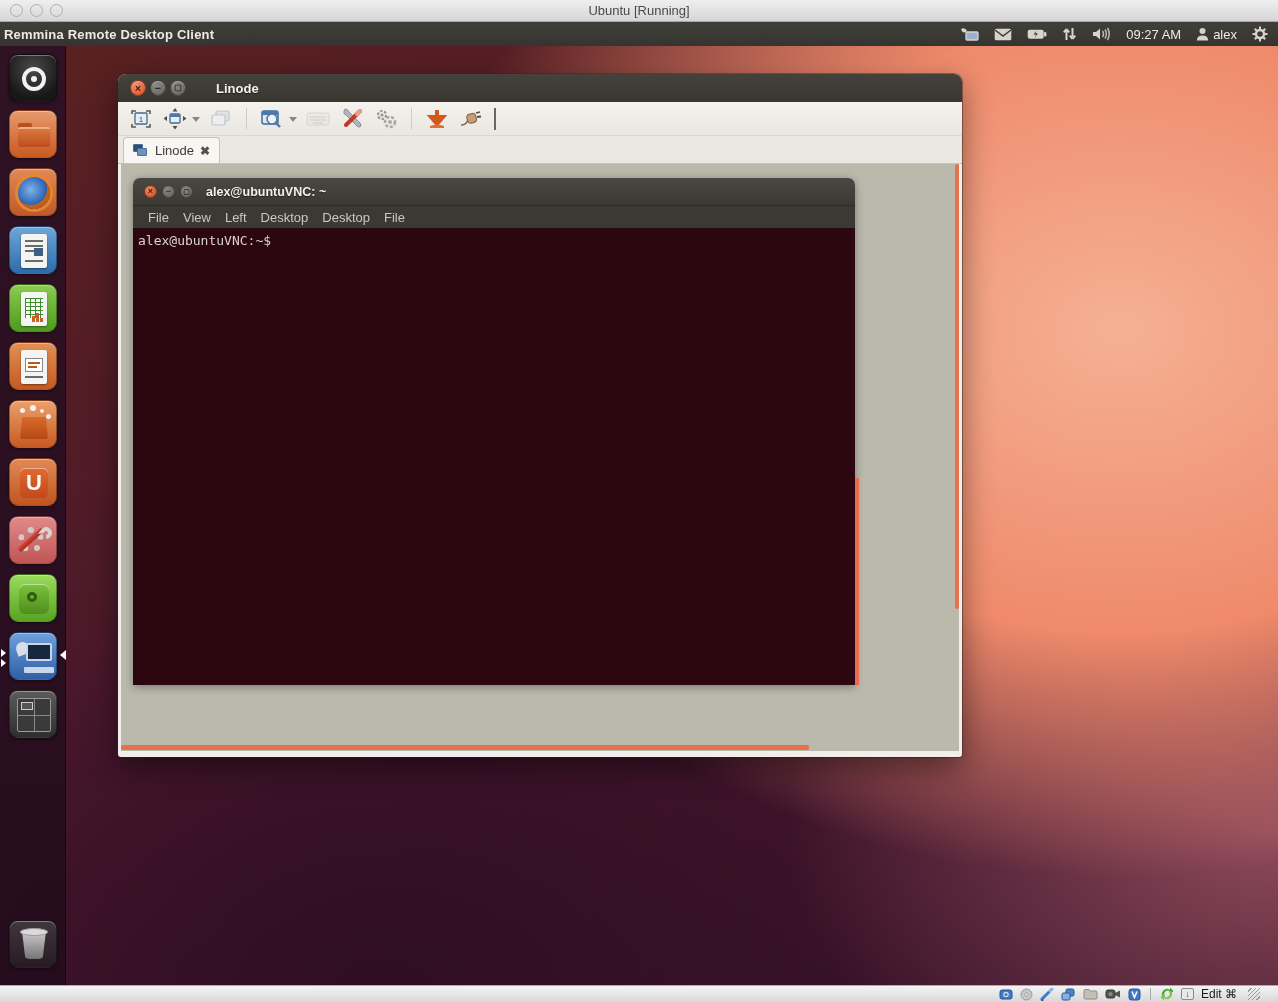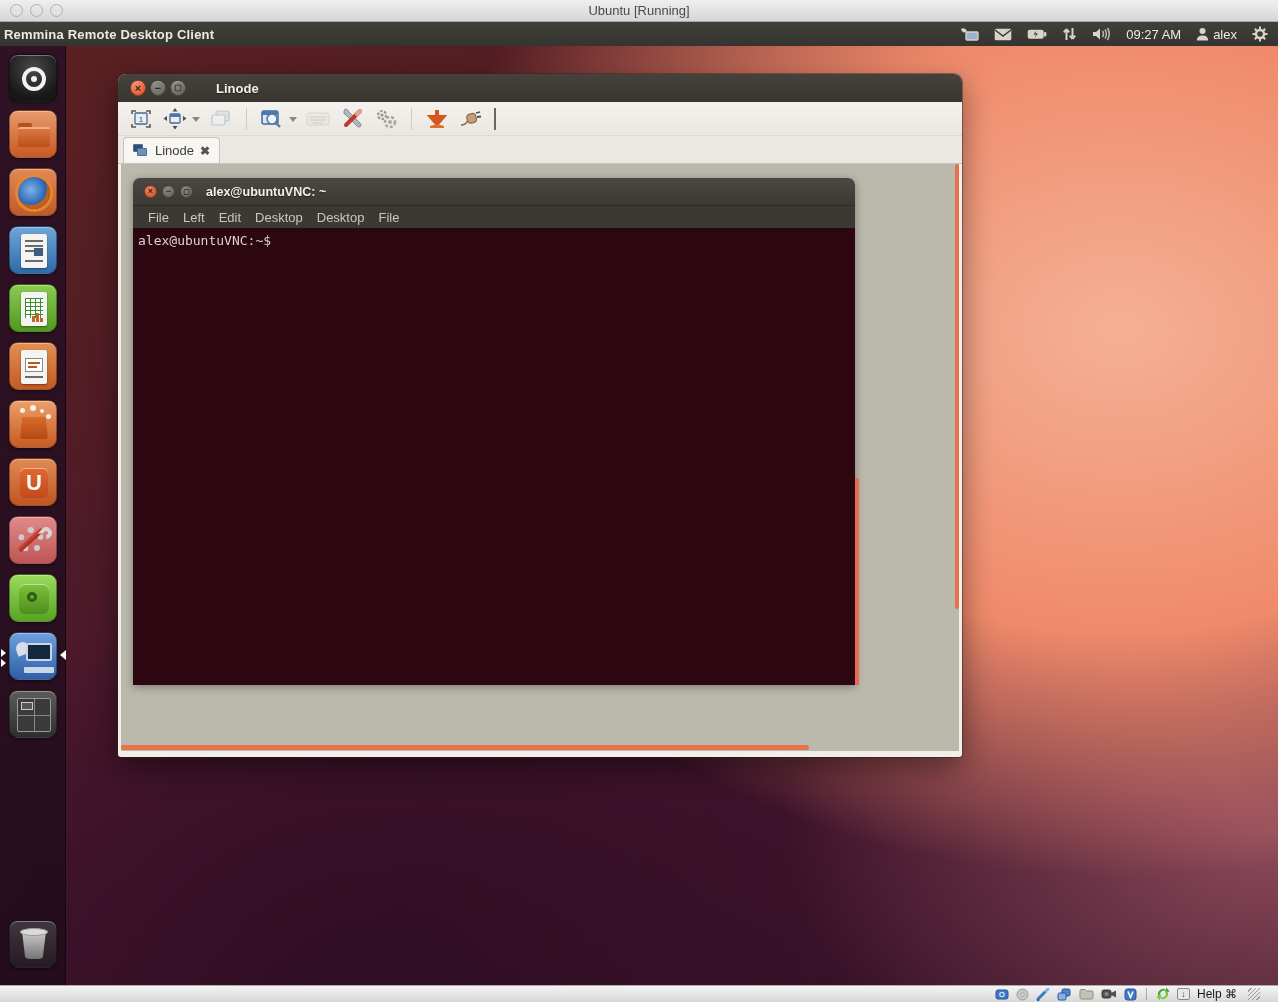--- a/index.html
+++ b/index.html
@@ -485,22 +485,22 @@
 
     <div class="term">
       <div class="term-titlebar">
         <span class="twbtn twbtn-close">×</span>
         <span class="twbtn twbtn-gray">−</span>
         <span class="twbtn twbtn-gray" style="font-size:7px">▢</span>
         <span class="term-title">alex@ubuntuVNC: ~</span>
       </div>
       <div class="term-menubar">
         <span class="term-menu-item">File</span>
+        <span class="term-menu-item">View</span>
         <span class="term-menu-item">Left</span>
-        <span class="term-menu-item">Edit</span>
         <span class="term-menu-item">Desktop</span>
         <span class="term-menu-item">Desktop</span>
         <span class="term-menu-item">File</span>
       </div>
       <div class="term-content">
         <span class="term-prompt">alex@ubuntuVNC:~$</span>
       </div>
       <div class="term-vscroll"></div>
     </div>
 
@@ -554,15 +554,15 @@
       </svg>
   </span>
   <span class="vb-sep"></span>
   <span class="vb-ico">
     <svg width="14" height="14" viewBox="0 0 14 14">
         <path d="M3 10 A5 5 0 0 1 10 3 L10 0.5 L13.5 4 L10 7 L10 5 A3.2 3.2 0 0 0 5 9Z" fill="#44A832"></path>
         <path d="M11 4 A5 5 0 0 1 4 11 L4 13.5 L0.5 10 L4 7 L4 9 A3.2 3.2 0 0 0 9 5Z" fill="#7CC844"></path>
       </svg>
   </span>
   <span class="hostkey-box">↓</span>
-  <span class="hostkey-label">Help ⌘</span>
+  <span class="hostkey-label">Edit ⌘</span>
   <span class="grip"></span>
 </div>
 
 </body></html>

